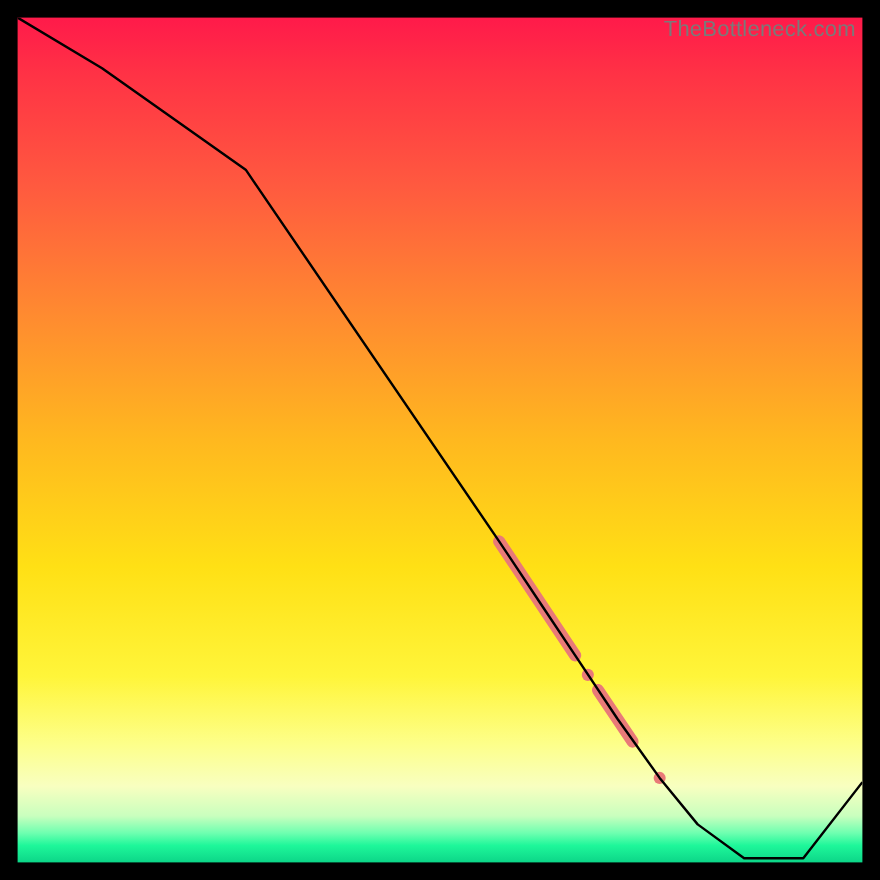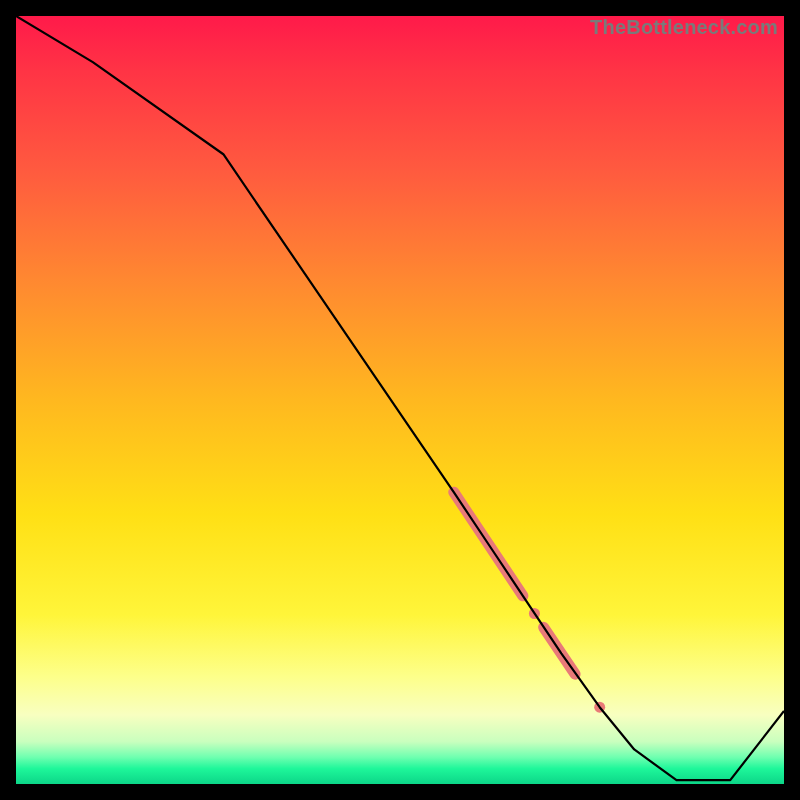--- a/index.html
+++ b/index.html
@@ -33,21 +33,21 @@
       #1ef79a 98%,
       #0cd688 100%
     );
   }
   .watermark {
     position: absolute;
     top: 0px;
     right: 6px;
     font-family: Arial, Helvetica, sans-serif;
     font-size: 20px;
-    font-weight: 700;
+    font-weight: 400;
     color: #7a7a7a;
     letter-spacing: 0.2px;
     text-align: right;
   }
   svg.lines {
     position: absolute;
     inset: 0;
     width: 100%;
     height: 100%;
   }

